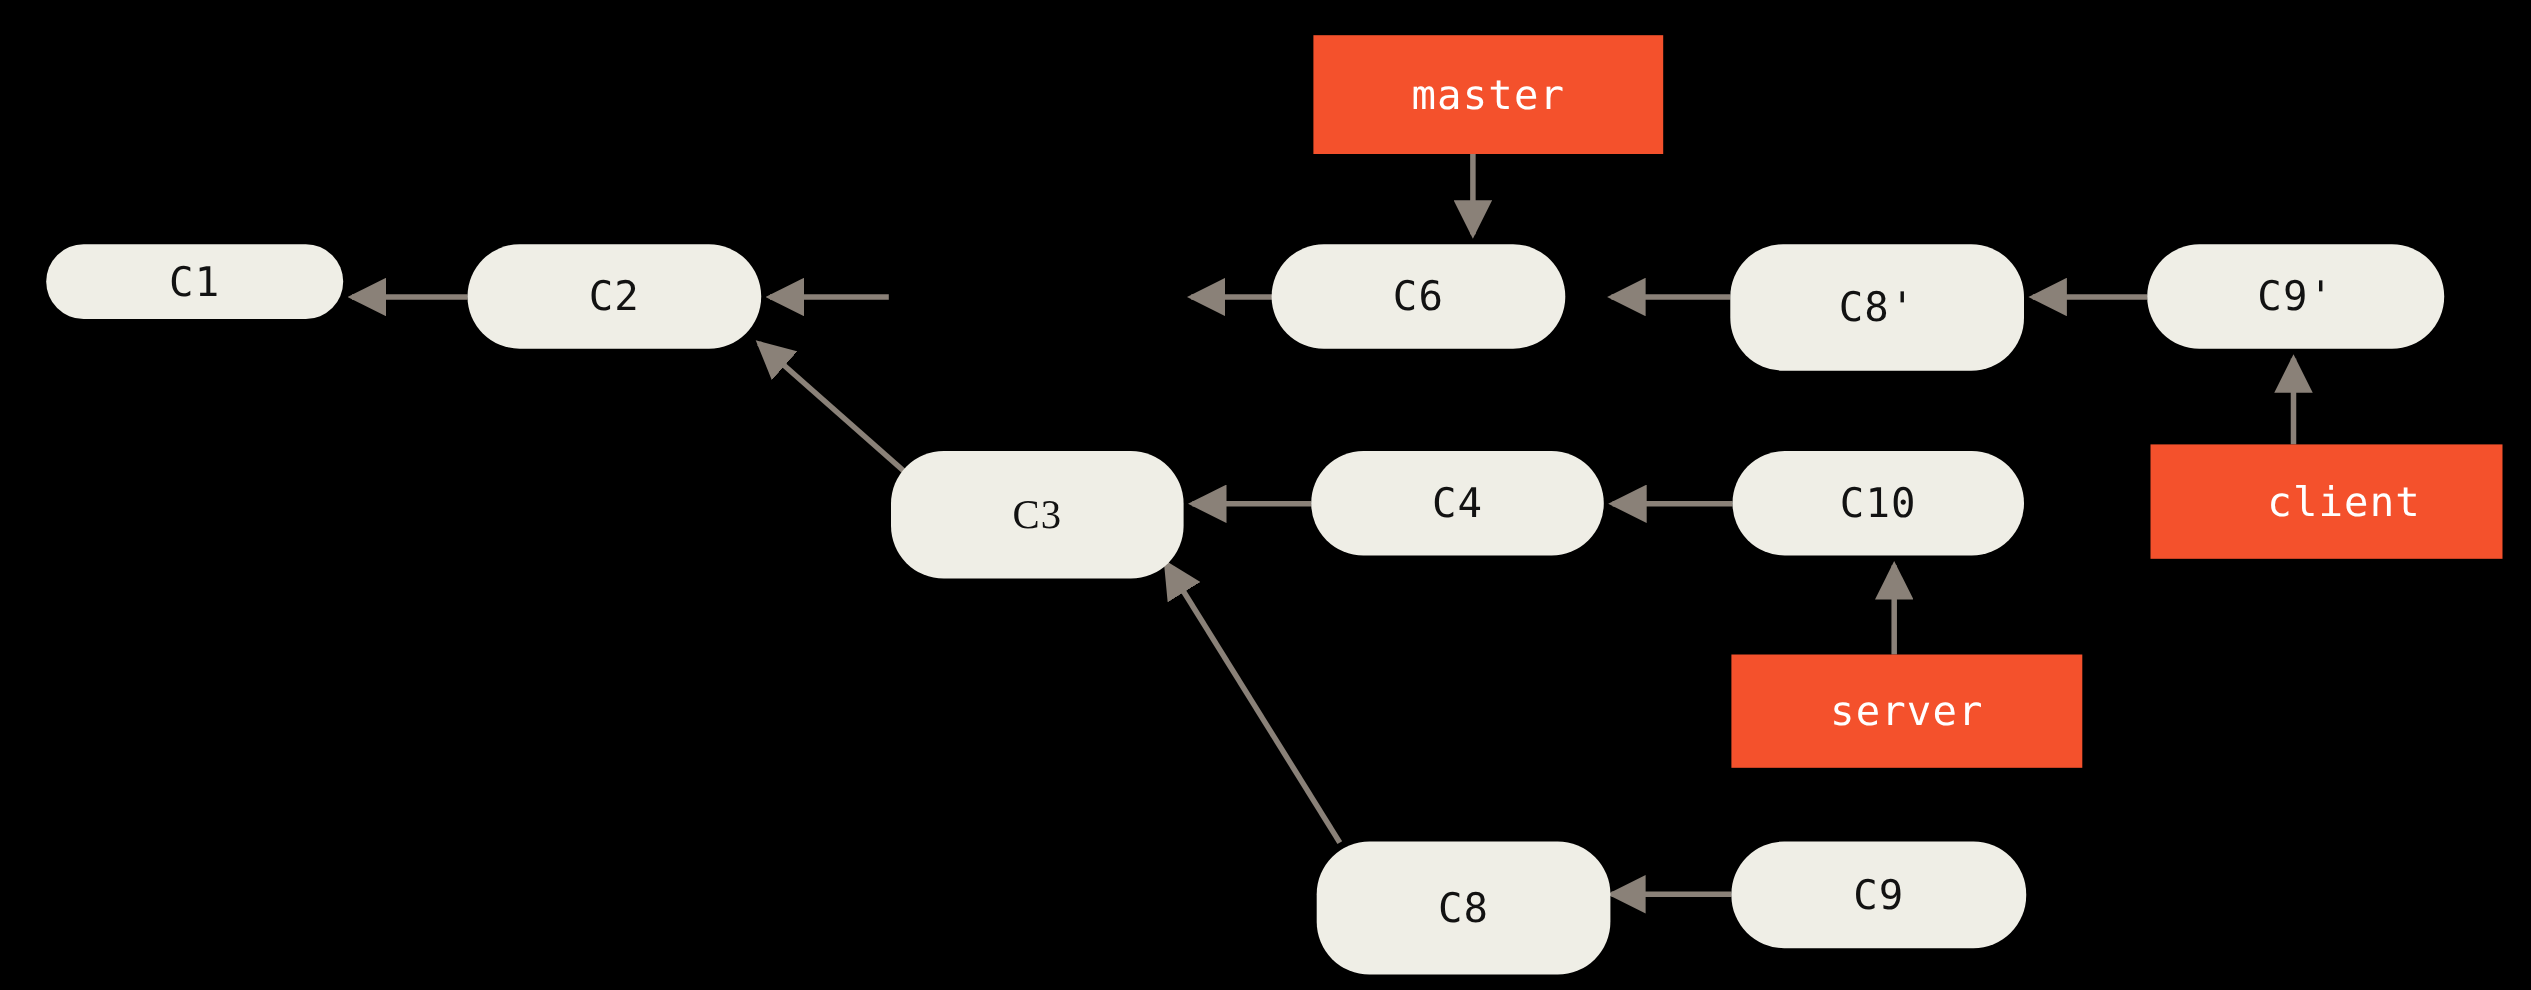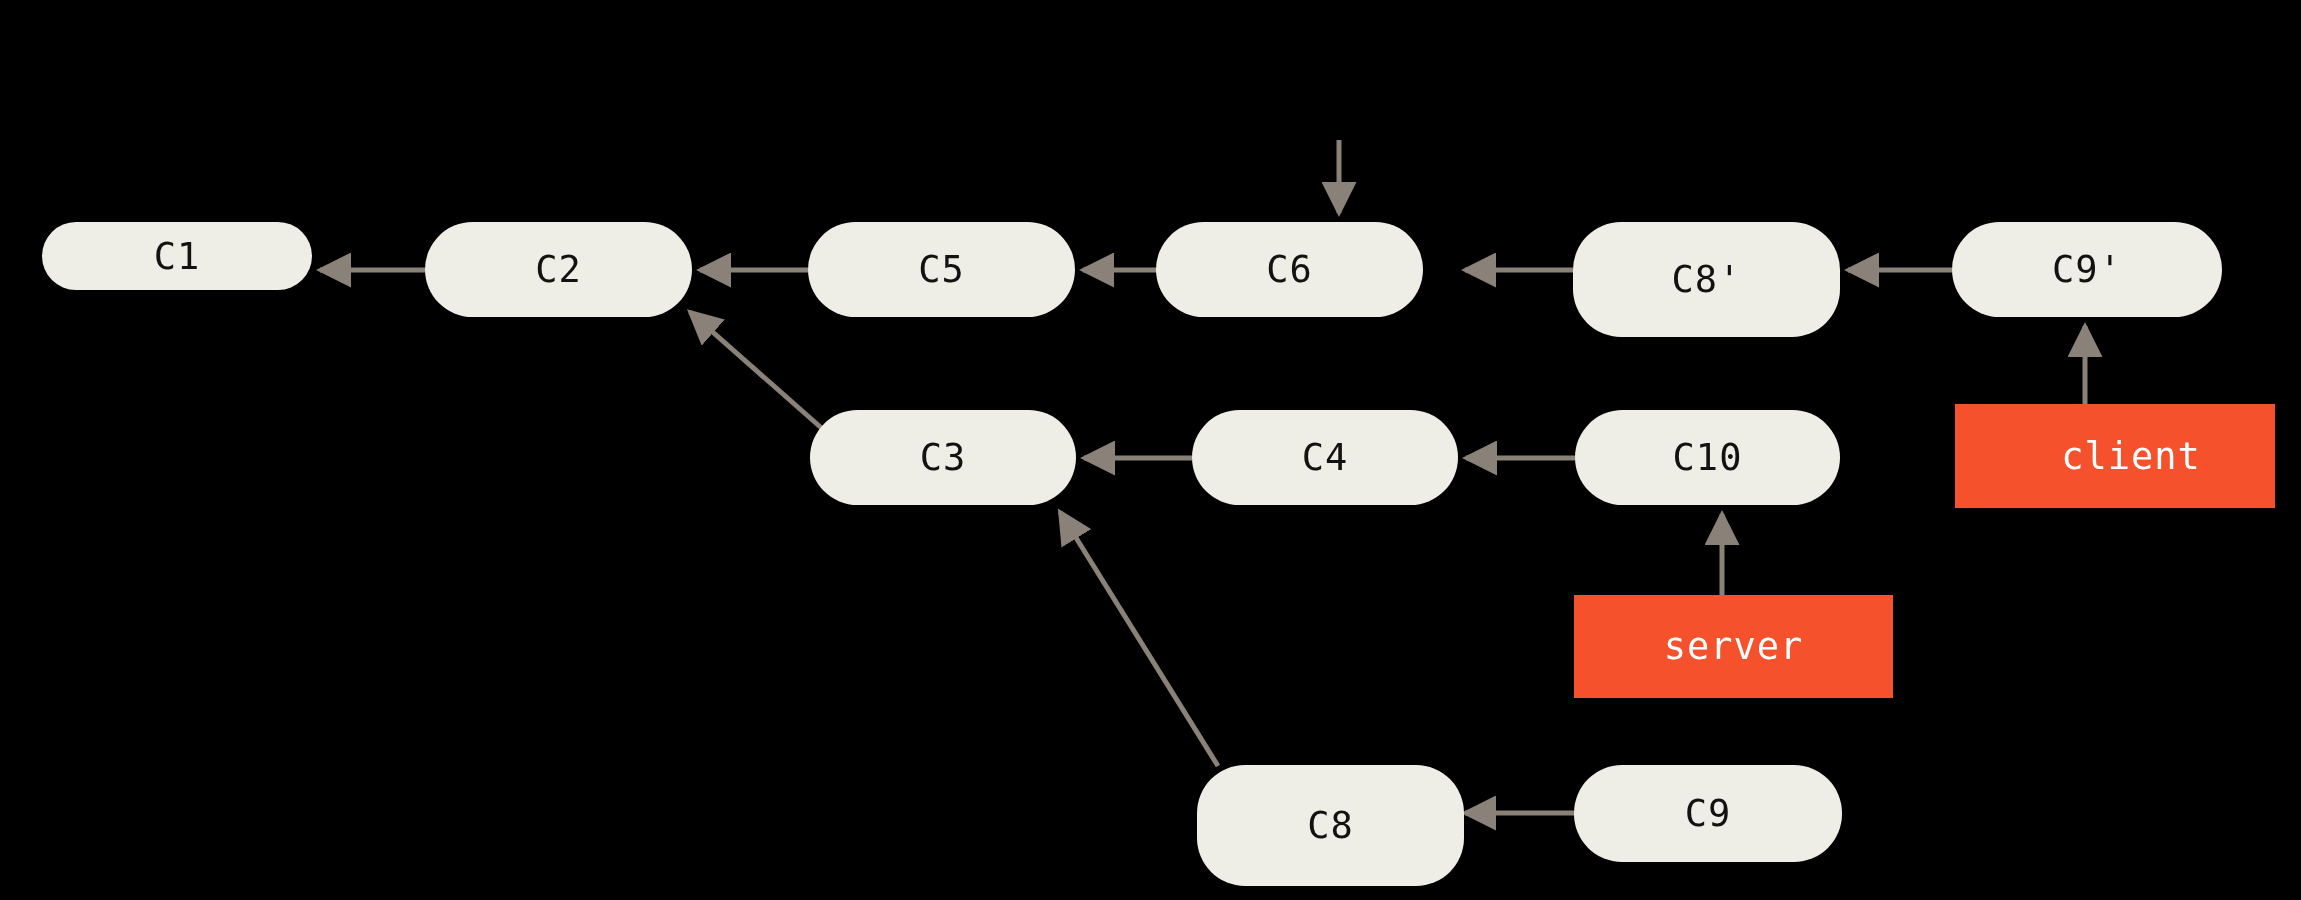--- a/index.html
+++ b/index.html
@@ -86,50 +86,50 @@
     <line x1="1722" y1="595" x2="1722" y2="514" stroke="#8A8178" stroke-width="5" marker-end="url(#arrowhead)"></line>
     <line x1="2085" y1="404" x2="2085" y2="326" stroke="#8A8178" stroke-width="5" marker-end="url(#arrowhead)"></line>
   </svg>
 
   <div class="commit-node" style="left:42px; top:222px; width:270px; height:68px;">
     <span>C1</span>
   </div>
   <div class="commit-node" style="left:425px; top:222px; width:267px; height:95px;">
     <span>C2</span>
   </div>
-  <div class="commit-node" style="left:808px; top:222px; width:267px; height:95px;">
-    <span>C5</span>
-  </div>
   <div class="commit-node" style="left:1156px; top:222px; width:267px; height:95px;">
     <span>C6</span>
   </div>
   <div class="commit-node" style="left:1573px; top:222px; width:267px; height:115px;">
     <span>C8'</span>
   </div>
   <div class="commit-node" style="left:1952px; top:222px; width:270px; height:95px;align-items:center;">
     <span>C9'</span>
   </div>
 
-  <div class="commit-node" style="left:810px; top:410px; width:266px; height:95px;">
+  <div class="commit-node" style="left:810px; top:410px; width:266px; height:116px;font-family:Liberation Serif, serif;">
     <span>C3</span>
   </div>
   <div class="commit-node" style="left:1192px; top:410px; width:266px; height:95px;justify-content:center;">
     <span>C4</span>
   </div>
   <div class="commit-node" style="left:1575px; top:410px; width:265px; height:95px;">
     <span>C10</span>
   </div>
 
   <div class="commit-node" style="left:1197px; top:765px; width:267px; height:121px;">
     <span>C8</span>
   </div>
   <div class="commit-node" style="left:1574px; top:765px; width:268px; height:97px;">
     <span>C9</span>
   </div>
 
+  <div class="ref-label" style="left:1194px; top:32px; width:318px; height:108px;">
+    <span>master</span>
+  </div>
   <div class="ref-label" style="left:1955px; top:404px; width:320px; height:104px;padding-left:32px;">
     <span>client</span>
   </div>
   <div class="ref-label" style="left:1574px; top:595px; width:319px; height:103px;">
     <span>server</span>
   </div>
 
 </div>
 
 </body></html>

